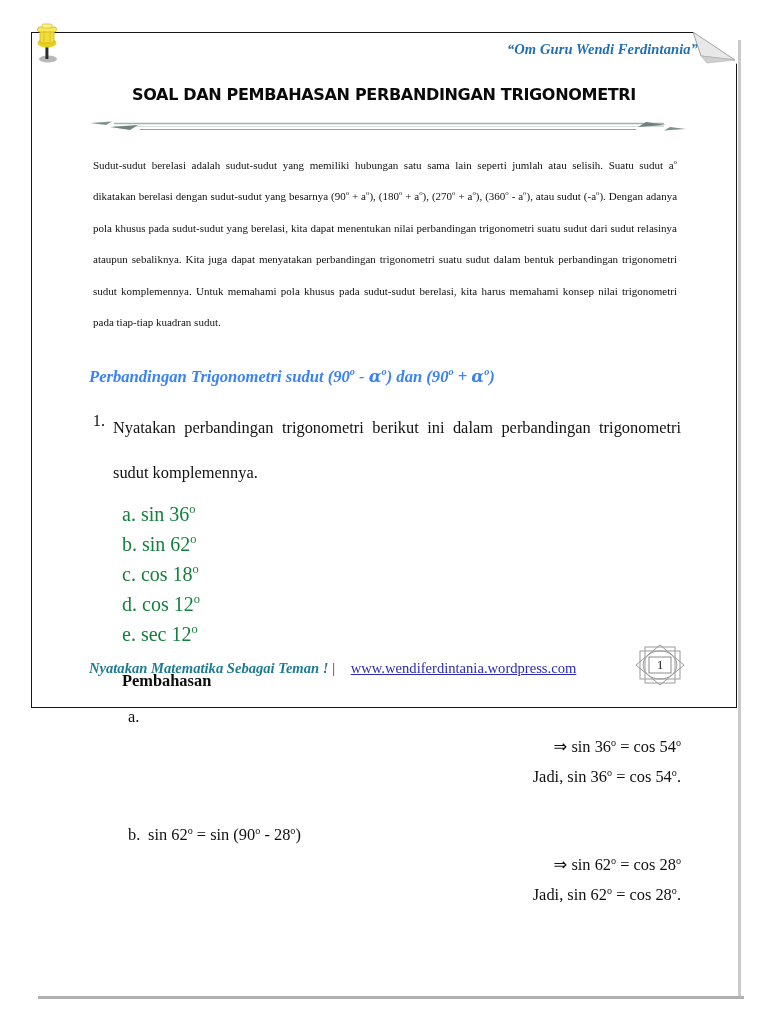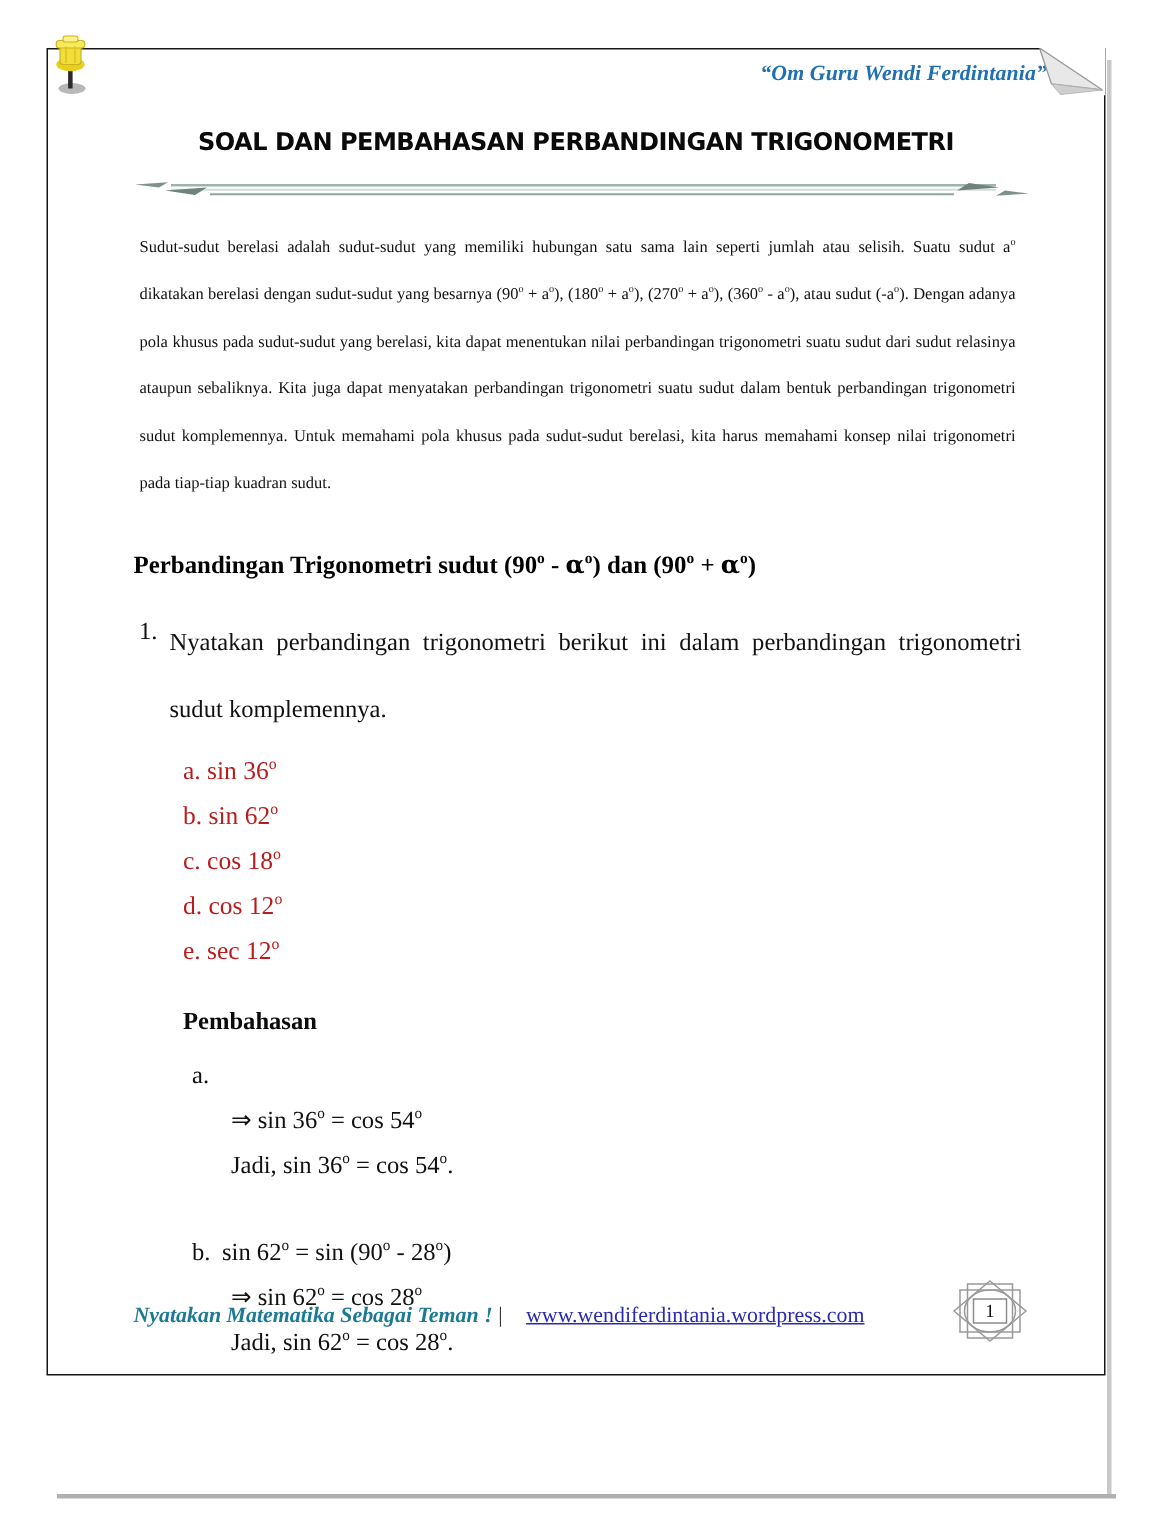--- a/index.html
+++ b/index.html
@@ -14,21 +14,21 @@
     position: relative;
     overflow: hidden;
   }
 
   
   #page-sheet {
     position: absolute;
     left: 31px;
     top: 32px;
     width: 706px;
-    height: 885px;
+    height: 676px;
     background: #ffffff;
     border: 1.6px solid #161616;
     box-sizing: border-box;
   }
   
   #sheet-shadow-bottom {
     position: absolute;
     left: 38px;
     top: 996px;
     width: 706px;
@@ -129,21 +129,22 @@
     font-size: 0.62em;
     vertical-align: super;
     line-height: 0;
   }
 
   h2.section-head {
     margin: 24px 0 0 0;
     font-size: 16.6px;
     font-weight: bold;
     line-height: 28px;
-    color: #000000;
+    color: #3b82f6;
+    font-style: italic;
   }
   h2.section-head .alpha {
     font-family: "DejaVu Serif", serif;
     font-weight: bold;
   }
 
   
   .q-item {
     margin-top: 14px;
     display: flex;
@@ -167,23 +168,23 @@
     color: #111;
   }
 
   
   ul.sub-list {
     list-style: none;
     margin: 4px 0 0 0;
     padding: 0 0 0 33px;
   }
   ul.sub-list li {
-    font-size: 17px;
+    font-size: 20px;
     line-height: 30px;
-    color: #b91c1c;
+    color: #15803d;
   }
 
   h3.pembahasan {
     margin: 17px 0 0 33px;
     font-size: 16.4px;
     font-weight: bold;
     line-height: 30px;
     color: #0b0b0b;
   }
 
@@ -203,20 +204,21 @@
     flex: 0 0 26px;
     text-align: left;
     padding-left: 6px;
     box-sizing: border-box;
   }
   .sol-line {
     padding-left: 32px;
     font-size: 16.4px;
     line-height: 30px;
     color: #111;
+    text-align: right;
   }
   .sol-gap { height: 22px; }
   #footer-text {
     position: absolute;
     left: 57px;
     bottom: 30px;
     font-size: 14.6px;
     white-space: nowrap;
   }
   #footer-text .tagline {

